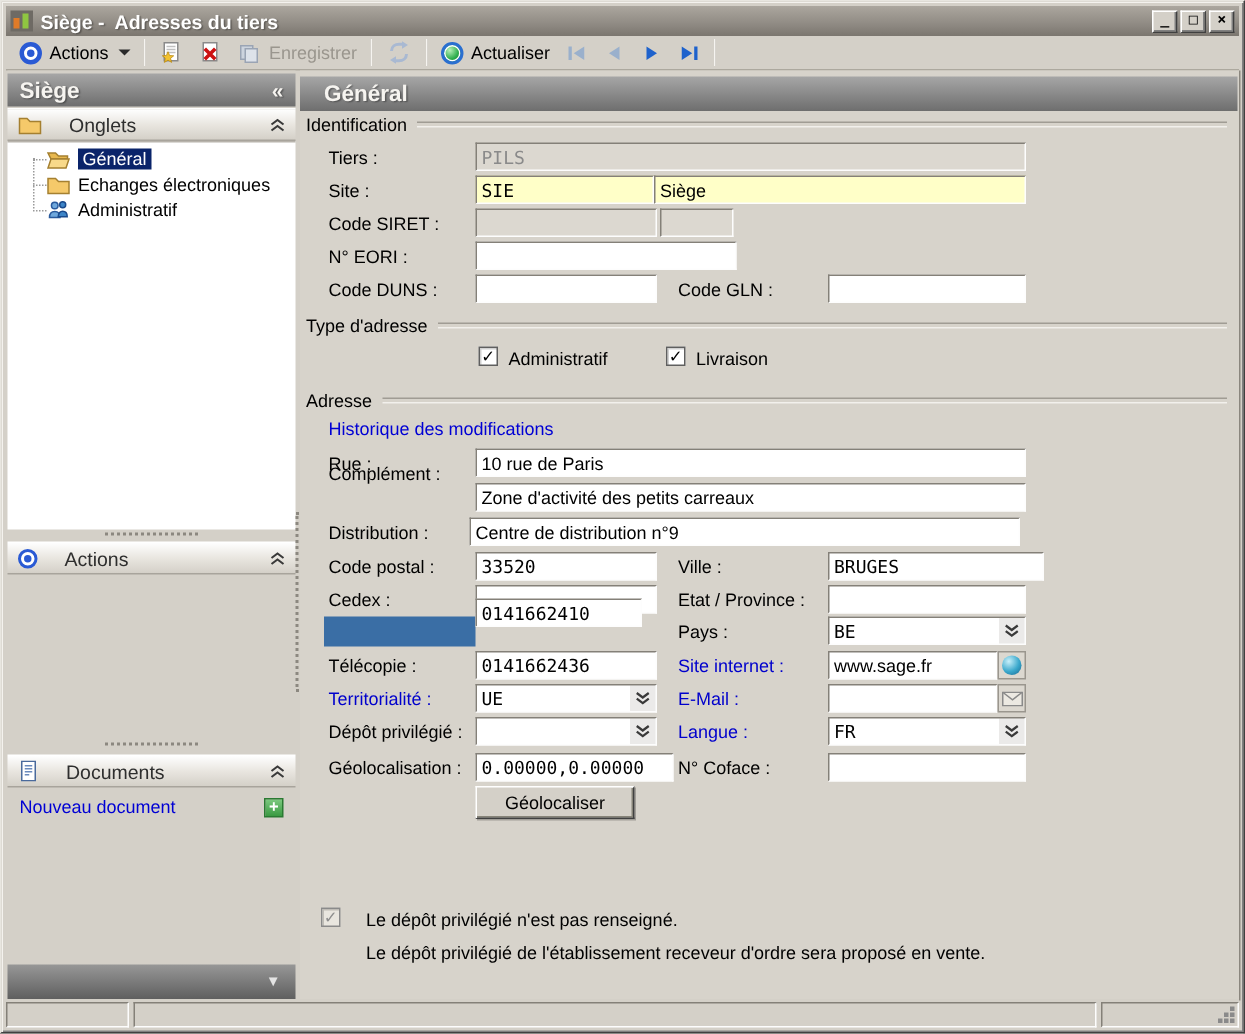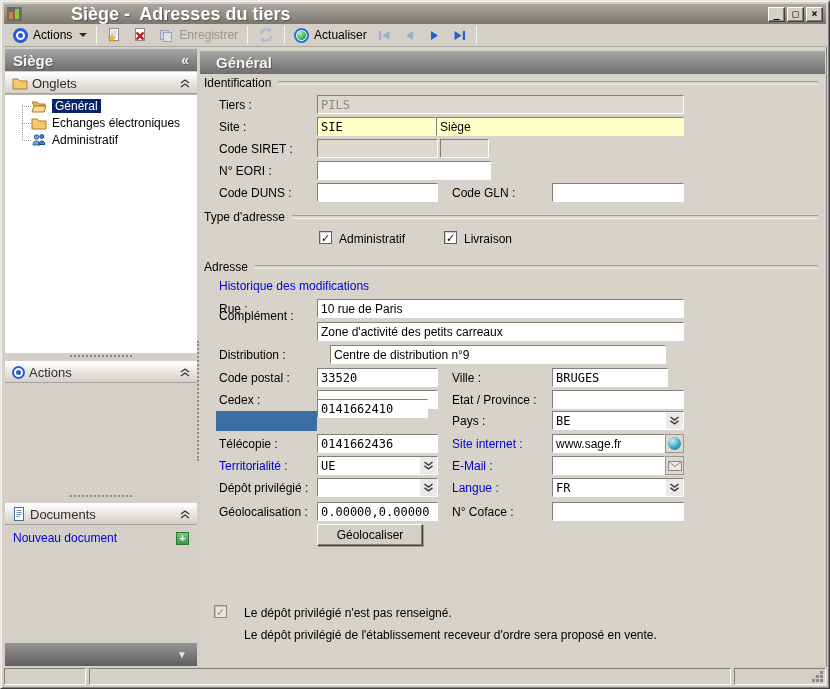--- a/index.html
+++ b/index.html
@@ -9,43 +9,43 @@
     box-shadow:inset 1px 1px 0 #f4f2ee, inset -1px -1px 0 #808080;
     font-family:"Liberation Sans",sans-serif;font-size:12px;color:#000;overflow:hidden;}
   
   .titlebar{position:absolute;left:3px;top:3px;right:3px;height:20px;
     background:linear-gradient(180deg,#aba69e 0%,#928d86 55%,#7b766f 100%);
     display:flex;align-items:center;padding:0 3px;}
   .appicon{width:15px;height:14px;position:relative;background:#6e6a64;margin-right:5px;flex:0 0 auto;}
   .appicon i{position:absolute;bottom:2px;width:4px;}
   .appicon .bar1{left:2px;height:7px;background:#e07b28;}
   .appicon .bar2{left:8px;height:10px;background:#8fc641;}
-  .titlebar .title{color:#fff;font-weight:bold;font-size:18px;text-shadow:1px 1px 1px rgba(0,0,0,.35);
-    white-space:pre;flex:1;margin-left:44px;}
+  .titlebar .title{color:#fff;font-weight:bold;font-size:13px;text-shadow:1px 1px 1px rgba(0,0,0,.35);
+    white-space:pre;flex:1;}
   .winbtn{width:17px;height:15px;margin-left:2px;background:#d4d0c8;
     border:1px solid;border-color:#fff #404040 #404040 #fff;box-shadow:inset -1px -1px 0 #808080;
     font-family:"DejaVu Sans Mono",monospace;font-size:10px;line-height:12px;text-align:center;font-weight:bold;}
   
   .toolbar{position:absolute;left:3px;top:23px;right:3px;height:23px;display:flex;align-items:center;
     border-bottom:1px solid #aca89e;background:#d4d0c8;padding-left:4px;}
   .tbtn{display:flex;align-items:center;gap:5px;padding:1px 5px;height:20px;}
   .tbtn .lbl{font-size:12px;}
   .tbtn.disabled .lbl{color:#9a968e;}
   .tsep{width:1px;height:18px;background:#9a968e;border-right:1px solid #f6f4f0;margin:0 4px;}
   .caret{width:0;height:0;border-left:4px solid transparent;border-right:4px solid transparent;border-top:4px solid #2a2a2a;margin-left:2px;}
   .target{width:15px;height:15px;border:3px solid #2a5ad4;border-radius:50%;position:relative;background:#fff;}
   .target::after{content:"";position:absolute;left:2px;top:2px;width:5px;height:5px;border-radius:50%;background:#2a5ad4;}
   .sphere{width:15px;height:15px;border-radius:50%;border:2px solid #2a6fd0;
     background:radial-gradient(circle at 35% 32%,#b8f0b8,#2fae4d 55%,#0c7a2e);box-shadow:inset 0 0 0 1px #fff;}
   
   .sidebar{position:absolute;left:4px;top:46px;width:192px;height:620px;background:#d4d0c8;}
   .hdrbar{background:linear-gradient(180deg,#a6a6a6 0%,#8d8d8d 45%,#6e6e6e 100%);
     color:#f6f4f0;font-weight:bold;font-size:15px;display:flex;align-items:center;padding:0 8px;
     text-shadow:1px 1px 1px rgba(0,0,0,.35);}
-  .secbar{position:absolute;left:0;right:0;height:22px;display:flex;align-items:center;gap:4px;padding:0 7px;
+  .secbar{position:absolute;left:0;right:0;height:22px;display:flex;align-items:center;gap:18px;padding:0 7px;
     background:linear-gradient(180deg,#fefefe 0%,#e9e6e0 50%,#d4d0c8 100%);
     border-top:1px solid #fff;border-bottom:1px solid #a8a49c;font-size:13px;color:#2e2e2e;}
   .secbar .sp{flex:1;}
   .tree{position:absolute;left:0;right:0;top:47px;height:259px;background:#fff;border-top:1px solid #b8b4ac;}
   .titem{position:absolute;left:26px;height:16px;display:flex;align-items:center;gap:5px;font-size:12px;}
   .titem .sel{background:#0a246a;color:#fff;padding:0 3px;}
   .dotline{border-left:1px dotted #9a9a9a;position:absolute;}
   .dothor{border-top:1px dotted #9a9a9a;position:absolute;}
   .dots{position:absolute;left:50%;transform:translateX(-50%);width:62px;border-top:2px dotted #8c8880;}
   .link{color:#0000d4;font-size:12px;}
@@ -290,26 +290,26 @@
     <div class="grp" style="top:213px;align-items:center;">
       <span>Adresse</span>
     </div>
     <span class="link lb" style="top:232px;text-align:right;">Historique des modifications</span>
 
     <span class="lb" style="top:255px;">Rue :</span>
     <input class="in" style="top: 252px; left: 117px; width: 367px;" value="10 rue de Paris">
     <span class="lb" style="top:262px;">Complément :</span>
     <input class="in" style="top: 275px; left: 117px; width: 367px;" value="Zone d'activité des petits carreaux">
     <span class="lb" style="top:301px;">Distribution :</span>
-    <input class="in" style="top: 298px; left: 130px; width: 336px;" value="Centre de distribution n°9">
+    <input class="in" style="top: 298px; left: 113px; width: 367px;" value="Centre de distribution n°9">
 
     <span class="lb" style="top:324px;">Code postal :</span>
     <input class="in mono" style="top: 321px; left: 117px; width: 121px;" value="33520">
     <span class="lb lb2" style="top:324px;">Ville :</span>
-    <input class="in mono" style="top: 321px; left: 352px; width: 116px;" value="BRUGES">
+    <input class="in mono" style="top: 321px; left: 352px; width: 144px;" value="BRUGES">
 
     <span class="lb" style="top:346px;">Cedex :</span>
     <input class="in" style="top: 343px; left: 117px; width: 121px;" value="">
     <span class="lb lb2" style="top:346px;">Etat / Province :</span>
     <input class="in" style="top: 343px; left: 352px; width: 132px;" value="">
 
     <div class="bluerect"></div>
     <input class="in mono" style="top: 352px; left: 117px; width: 111px;" value="0141662410">
     <span class="lb lb2" style="top:367px;">Pays :</span>
     <div class="combo yel" style="top:364px;left:352px;width:132px;">
@@ -360,21 +360,21 @@
     <div class="combo" style="top:431px;left:352px;width:132px;">
       <span class="val mono">FR</span>
       <span class="dd">
         <svg width="11" height="9" viewBox="0 0 11 9">
             <path d="M1.5 1l4 3 4-3M1.5 4.8l4 3 4-3" fill="none" stroke="#3a3a3a" stroke-width="1.5"></path>
           </svg>
       </span>
     </div>
 
     <span class="lb" style="top:458px;">Géolocalisation :</span>
-    <input class="in mono" style="top: 455px; left: 117px; width: 121px;" value="0.00000,0.00000">
+    <input class="in mono" style="top: 455px; left: 117px; width: 132px;" value="0.00000,0.00000">
     <span class="lb lb2" style="top:458px;">N° Coface :</span>
     <input class="in" style="top: 455px; left: 352px; width: 132px;" value="">
 
     <button class="btn3d" style="top:477px;left:117px;width:106px;height:22px;">Géolocaliser</button>
 
     <span class="cb discb" style="top:558px;left:14px;">✓</span>
     <span class="cblabel" style="top:559px;left:44px;">Le dépôt privilégié n'est pas renseigné.</span>
     <span class="cblabel" style="top:581px;left:44px;">Le dépôt privilégié de l'établissement receveur d'ordre sera proposé en vente.</span>
   </div>
 

